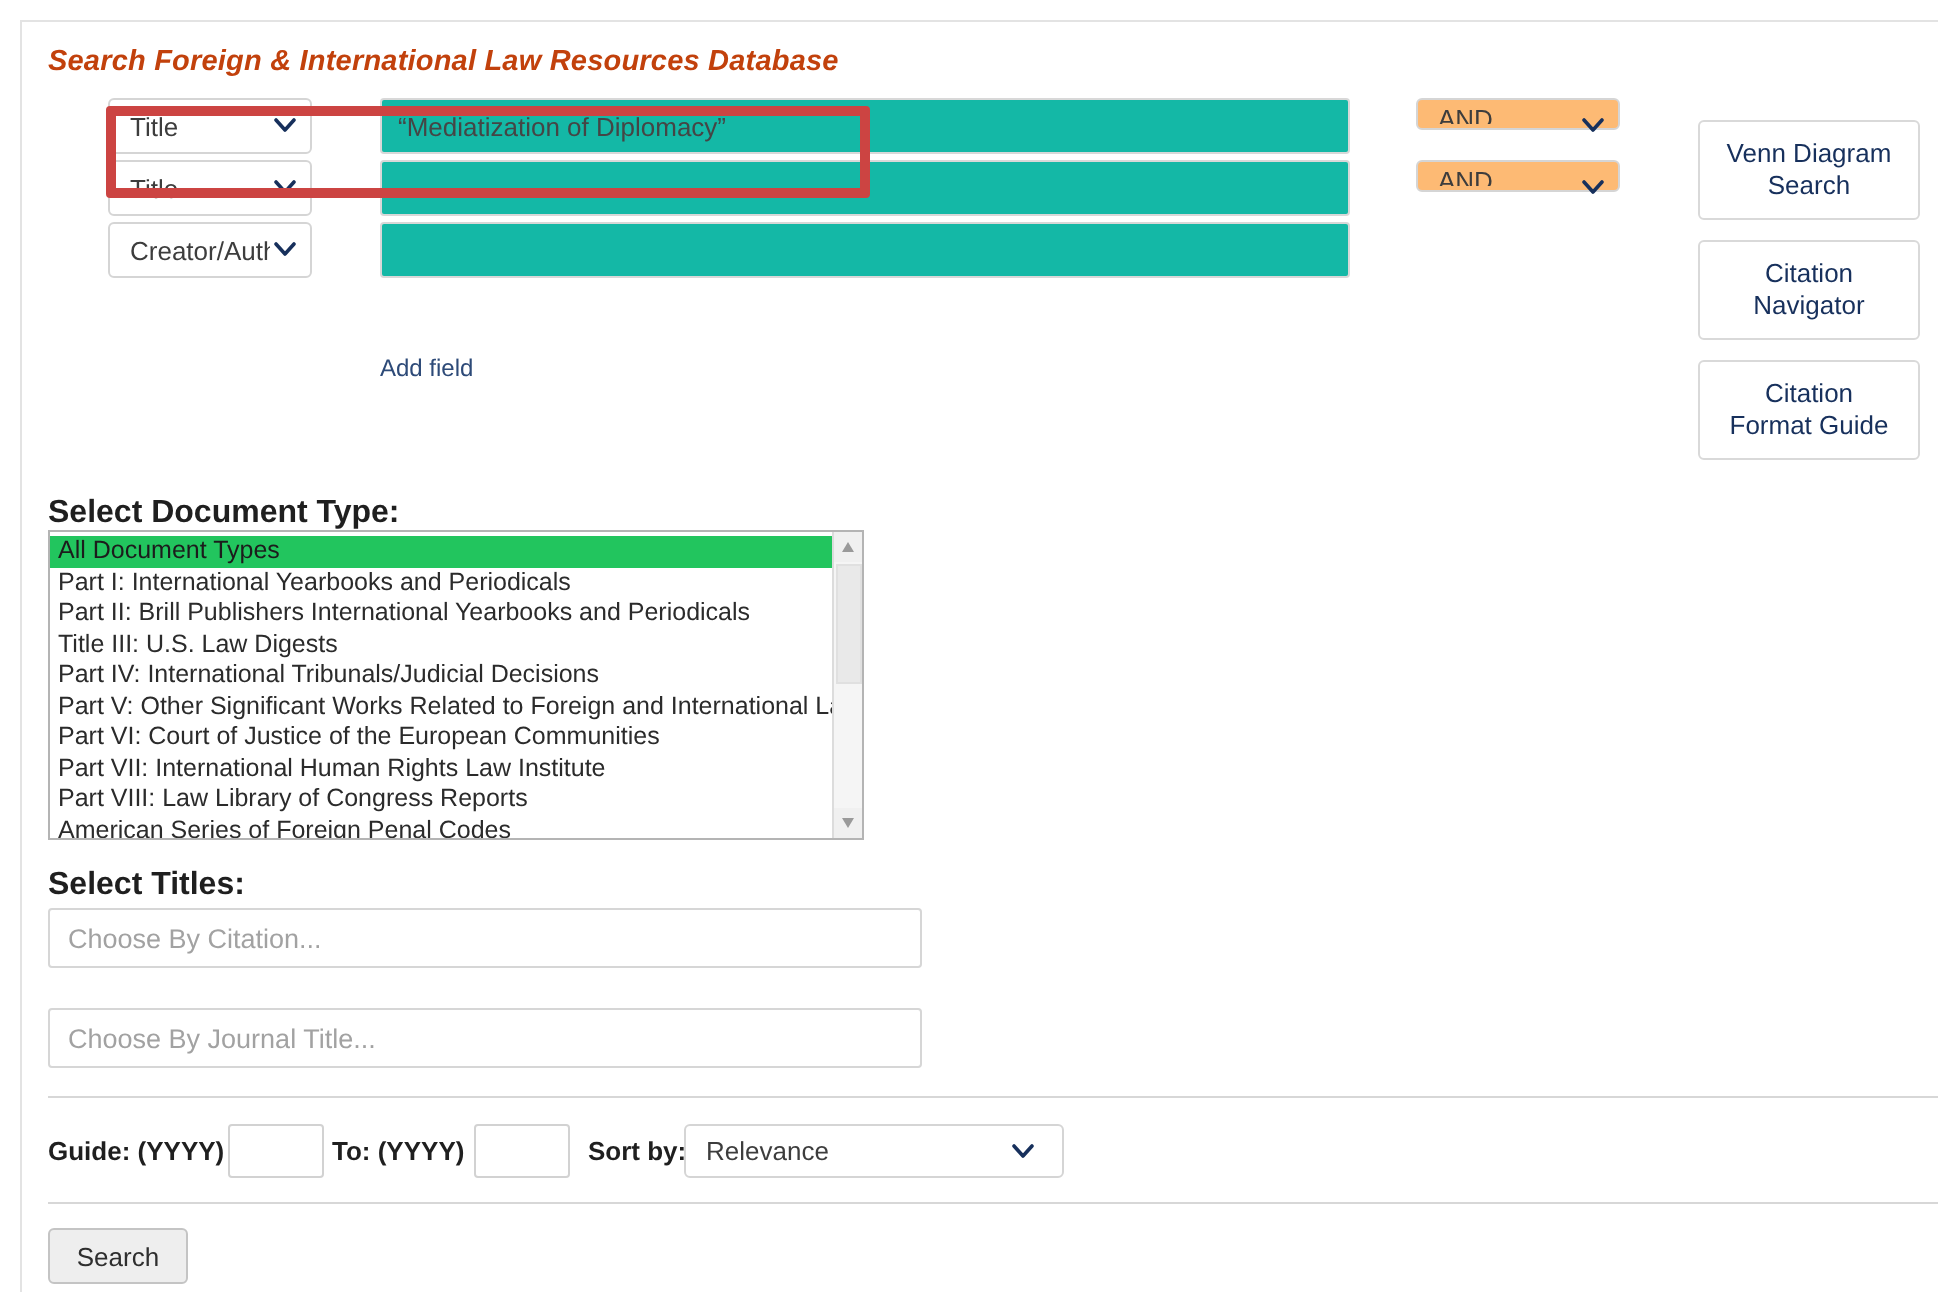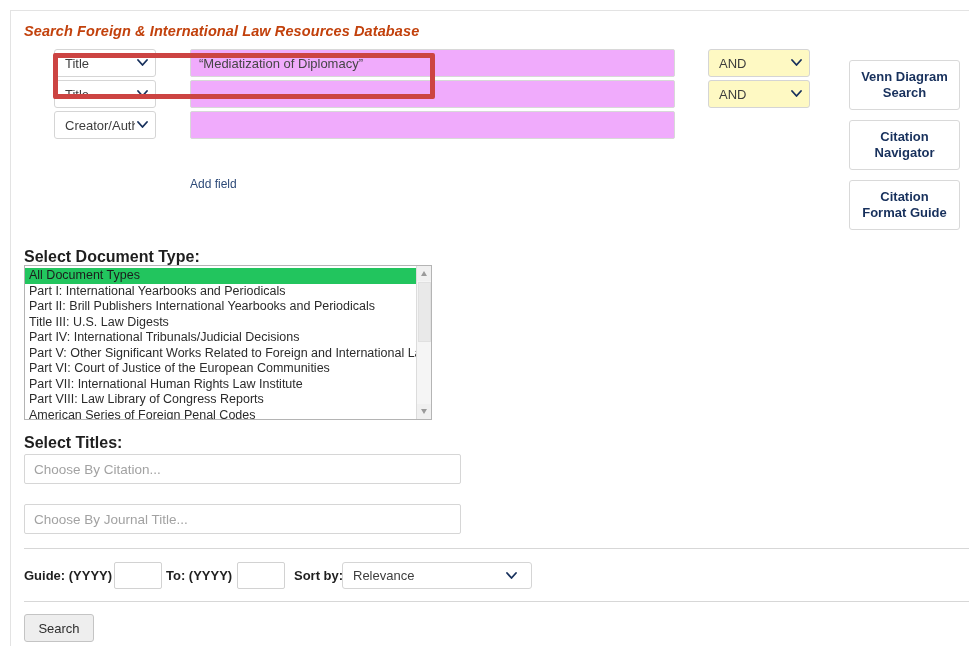--- a/index.html
+++ b/index.html
@@ -88,37 +88,37 @@
 
   input.term-input {
     position: absolute;
     left: 179px;
     width: 485px;
     height: 28px;
     padding: 2px 8px;
     font-family: "Liberation Sans", sans-serif;
     font-size: 13px;
     color: #454545;
-    background: #f0abfc;
+    background: #14b8a6;
     border: 1px solid #d8d8d8;
     border-radius: 2px;
     outline: none;
   }
   input.term-input::placeholder { color: #a8a8a8; }
 
   select.bool-select {
     position: absolute;
     left: 697px;
     width: 102px;
-    height: 28px;
+    height: 16px;
     padding: 2px 20px 2px 10px;
     font-family: "Liberation Sans", sans-serif;
     font-size: 13px;
     color: #3d3d3d;
-    background-color: #fef9c3;
+    background-color: #fdba74;
     border: 1px solid #d5d5d5;
     border-radius: 3px;
     -webkit-appearance: none;
     -moz-appearance: none;
     appearance: none;
     outline: none;
   }
 
   .add-field {
     position: absolute;
@@ -147,21 +147,21 @@
   .side-btn {
     position: absolute;
     left: 838px;
     width: 111px;
     background: #ffffff;
     border: 1px solid #d9d9d9;
     border-radius: 3px;
     color: #17305c;
     font-family: "Liberation Sans", sans-serif;
     font-size: 13px;
-    font-weight: bold;
+    font-weight: normal;
     line-height: 16px;
     text-align: center;
     cursor: pointer;
     padding: 0;
   }
   .side-btn .lbl { display: block; white-space: pre-line; }
   #btn-venn  { top: 49px;  height: 50px; }
   #btn-nav   { top: 109px; height: 50px; }
   #btn-guide { top: 169px; height: 50px; }
 

